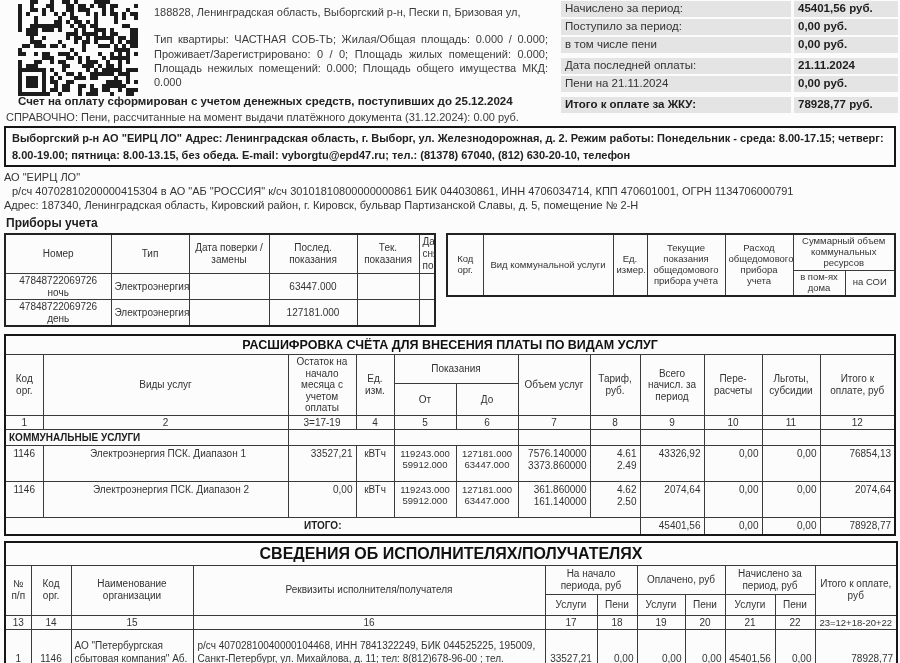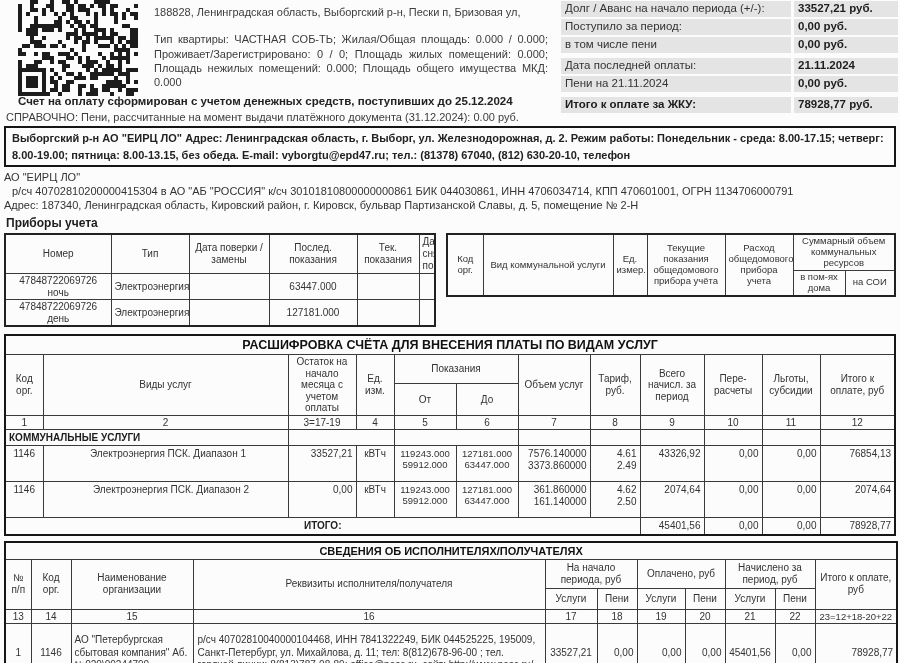--- a/index.html
+++ b/index.html
@@ -45,21 +45,21 @@
   .section-row td{text-align:left;font-weight:bold;height:13px;color:#1d1d1d;}
   .data-row td{vertical-align:top;line-height:1.2;padding-top:2px;height:32px;}
   .itogo-row td{height:14px;}
   .r{text-align:right;}
   .l{text-align:center;}
   .b{font-weight:bold;color:#1d1d1d;}
   .small-num{font-size:9.5px;}
 
   
   .prov-table{width:892px;margin-top:5px;border:2px solid #161616;}
-  .prov-table .title-cell{font-weight:bold;font-size:11px;padding:2px;color:#111;}
+  .prov-table .title-cell{font-weight:bold;font-size:16px;padding:2px;color:#111;}
   .prov-table thead th{line-height:1.2;}
   .prov-group th{height:26px;}
   .prov-sub th{height:18px;}
   .prov-data td{vertical-align:middle;line-height:1.2;height:56px;}
   .prov-data .details{text-align:left;font-size:10px;line-height:1.22;padding:1px 4px;}
   .prov-data .org{font-size:10px;line-height:1.22;text-align:left;padding:1px 3px;}
 </style>
 </head>
 <body>
 
@@ -371,22 +371,22 @@
           <rect x="8" y="76" width="12" height="12" fill="#1c1c1c"></rect>
         </svg></div>
 
     <div class="addr">
       <div>188828, Ленинградская область, Выборгский р-н, Пески п, Бризовая ул,</div>
       <div class="apt">Тип квартиры: ЧАСТНАЯ СОБ-ТЬ; Жилая/Общая площадь: 0.000 / 0.000; Проживает/Зарегистрировано: 0 / 0; Площадь жилых помещений: 0.000; Площадь нежилых помещений: 0.000; Площадь общего имущества МКД: 0.000</div>
     </div>
 
     <div class="summary">
       <div class="srow">
-        <div class="slabel">Долг / Аванс на начало периода (+/-):</div>
-        <div class="svalue">33527,21 руб.</div>
+        <div class="slabel">Начислено за период:</div>
+        <div class="svalue">45401,56 руб.</div>
       </div>
       <div class="srow">
         <div class="slabel">Поступило за период:</div>
         <div class="svalue">0,00 руб.</div>
       </div>
       <div class="srow">
         <div class="slabel">в том числе пени</div>
         <div class="svalue">0,00 руб.</div>
       </div>
       <div class="srow gap">

